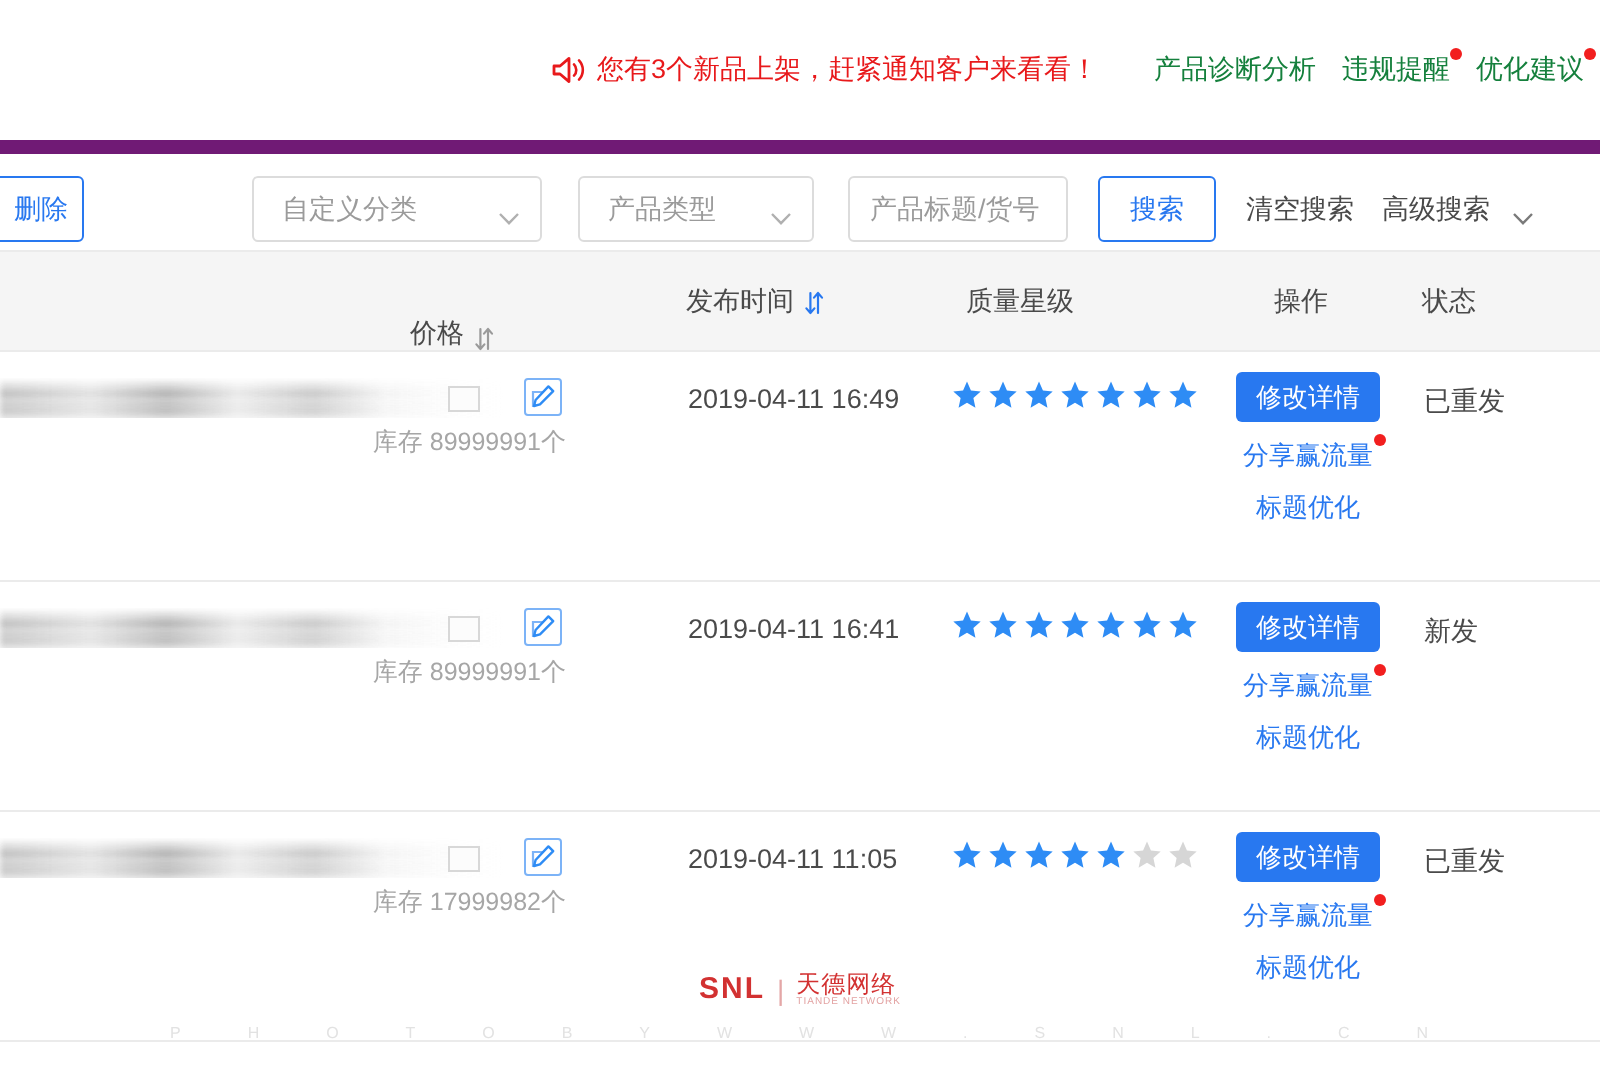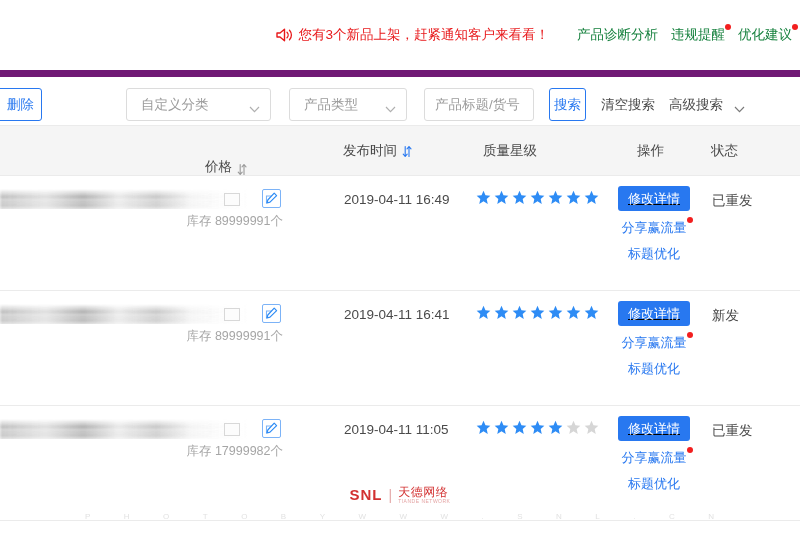--- a/index.html
+++ b/index.html
@@ -72,21 +72,21 @@
     display: inline-block;
   }
   .input-box {
     width: 110px; height: 33px; border: 1px solid #dcdcdc; border-radius: 3px;
     background: #fff; color: #9b9b9b; font-size: 13.5px;
     padding: 0 8px 0 10px; margin-right: 15px;
     font-family: "Liberation Sans", sans-serif; outline: none;
   }
   .input-box::placeholder { color: #9b9b9b; opacity: 1; }
   .btn-search {
-    width: 37px; height: 33px; border: 1px solid #2878f0; border-radius: 3px;
+    width: 59px; height: 33px; border: 1px solid #2878f0; border-radius: 3px;
     background: #fff; color: #2878f0; font-size: 13.5px;
     display: flex; align-items: center; justify-content: center;
     cursor: pointer; margin-right: 15px;
     font-family: "Liberation Sans", sans-serif;
   }
   .link-plain {
     color: #4a4a4a; font-size: 13.5px; cursor: pointer; white-space: nowrap;
     margin-right: 14px;
   }
   .link-adv {
@@ -137,21 +137,21 @@
     cursor: pointer; background: #fff;
   }
   .stock {
     position: absolute; right: 517px; top: 37px;
     font-size: 12.5px; color: #a6a6a6; white-space: nowrap;
   }
   .date { position: absolute; left: 344px; top: 16px; font-size: 13.5px; color: #4a4a4a; }
   .stars { position: absolute; left: 476px; top: 14px; display: flex; gap: 3px; }
   .star { width: 15px; height: 15px; display: block; }
 
-  .ops { position: absolute; left: 618px; top: 10px; width: 90px; text-decoration: underline; }
+  .ops { position: absolute; left: 618px; top: 10px; width: 90px; }
   .btn-modify {
     width: 72px; height: 25px; background: #2878f0; border: none; border-radius: 3px;
     color: #fff; font-size: 13px; cursor: pointer; display: flex;
     align-items: center; justify-content: center;
     font-family: "Liberation Sans", sans-serif;
   }
   .op-link {
     position: relative; display: inline-block; margin-top: 8px;
     color: #2878f0; font-size: 13px; cursor: pointer; white-space: nowrap;
   }

